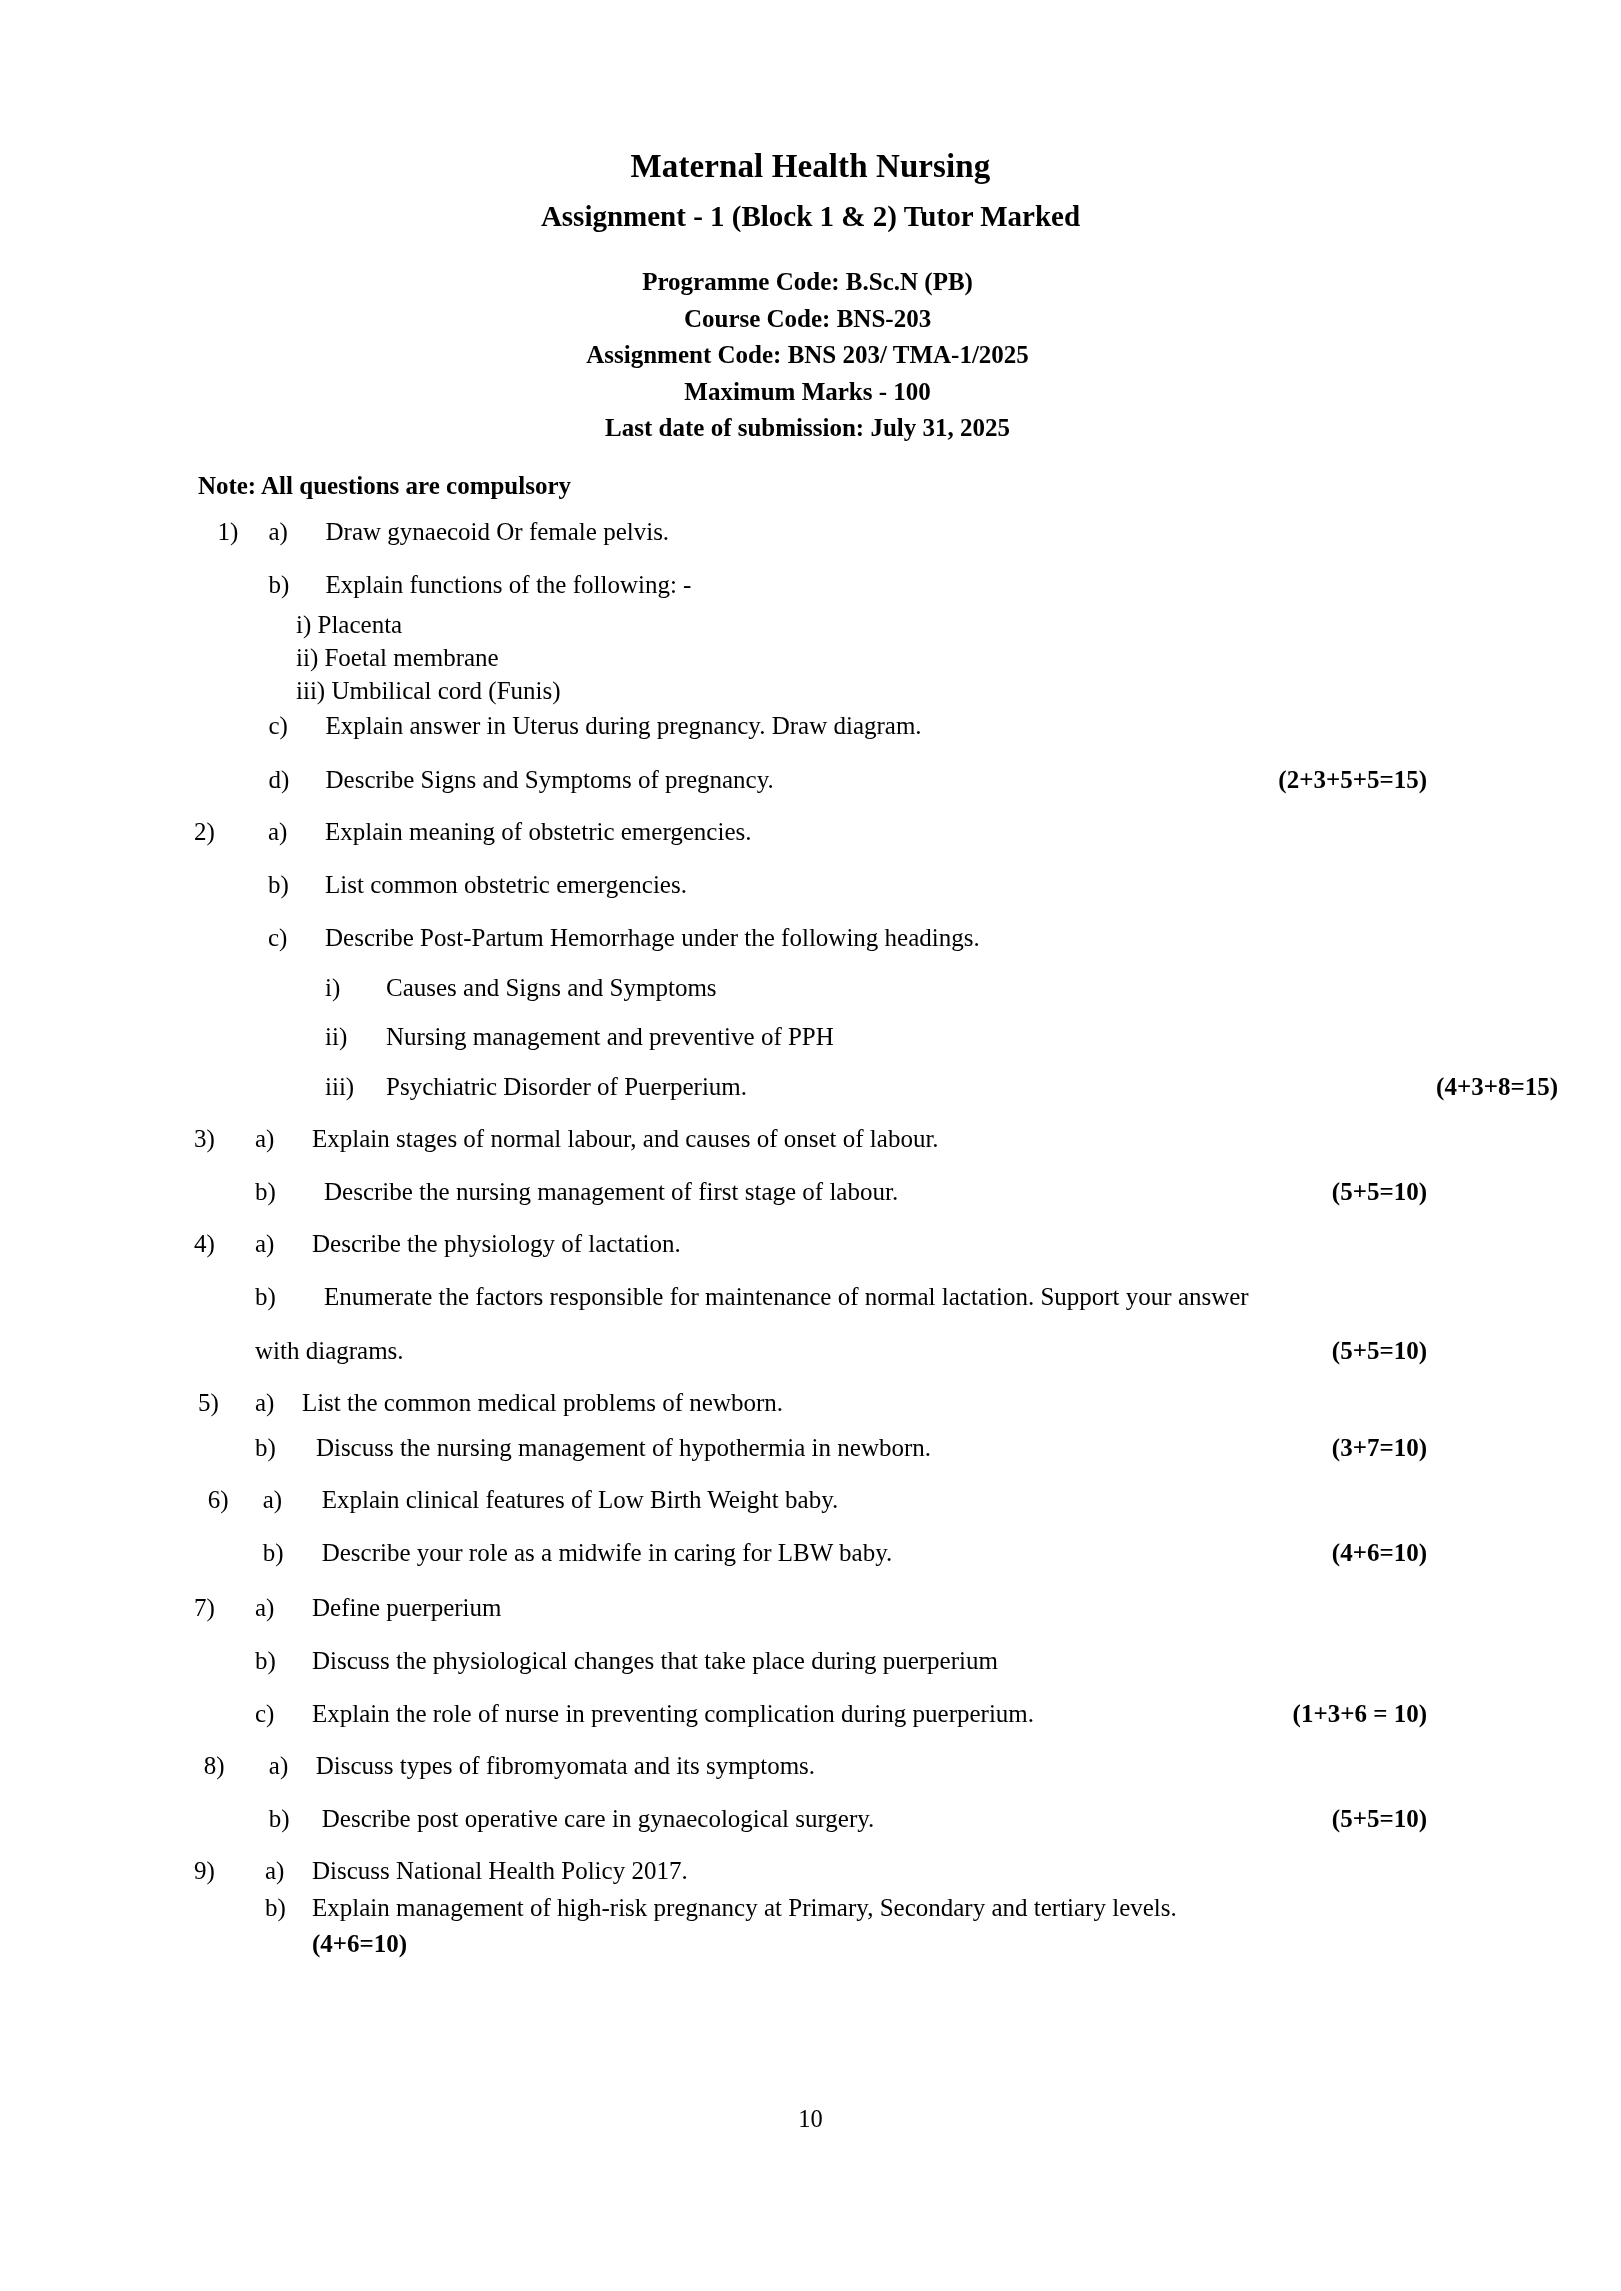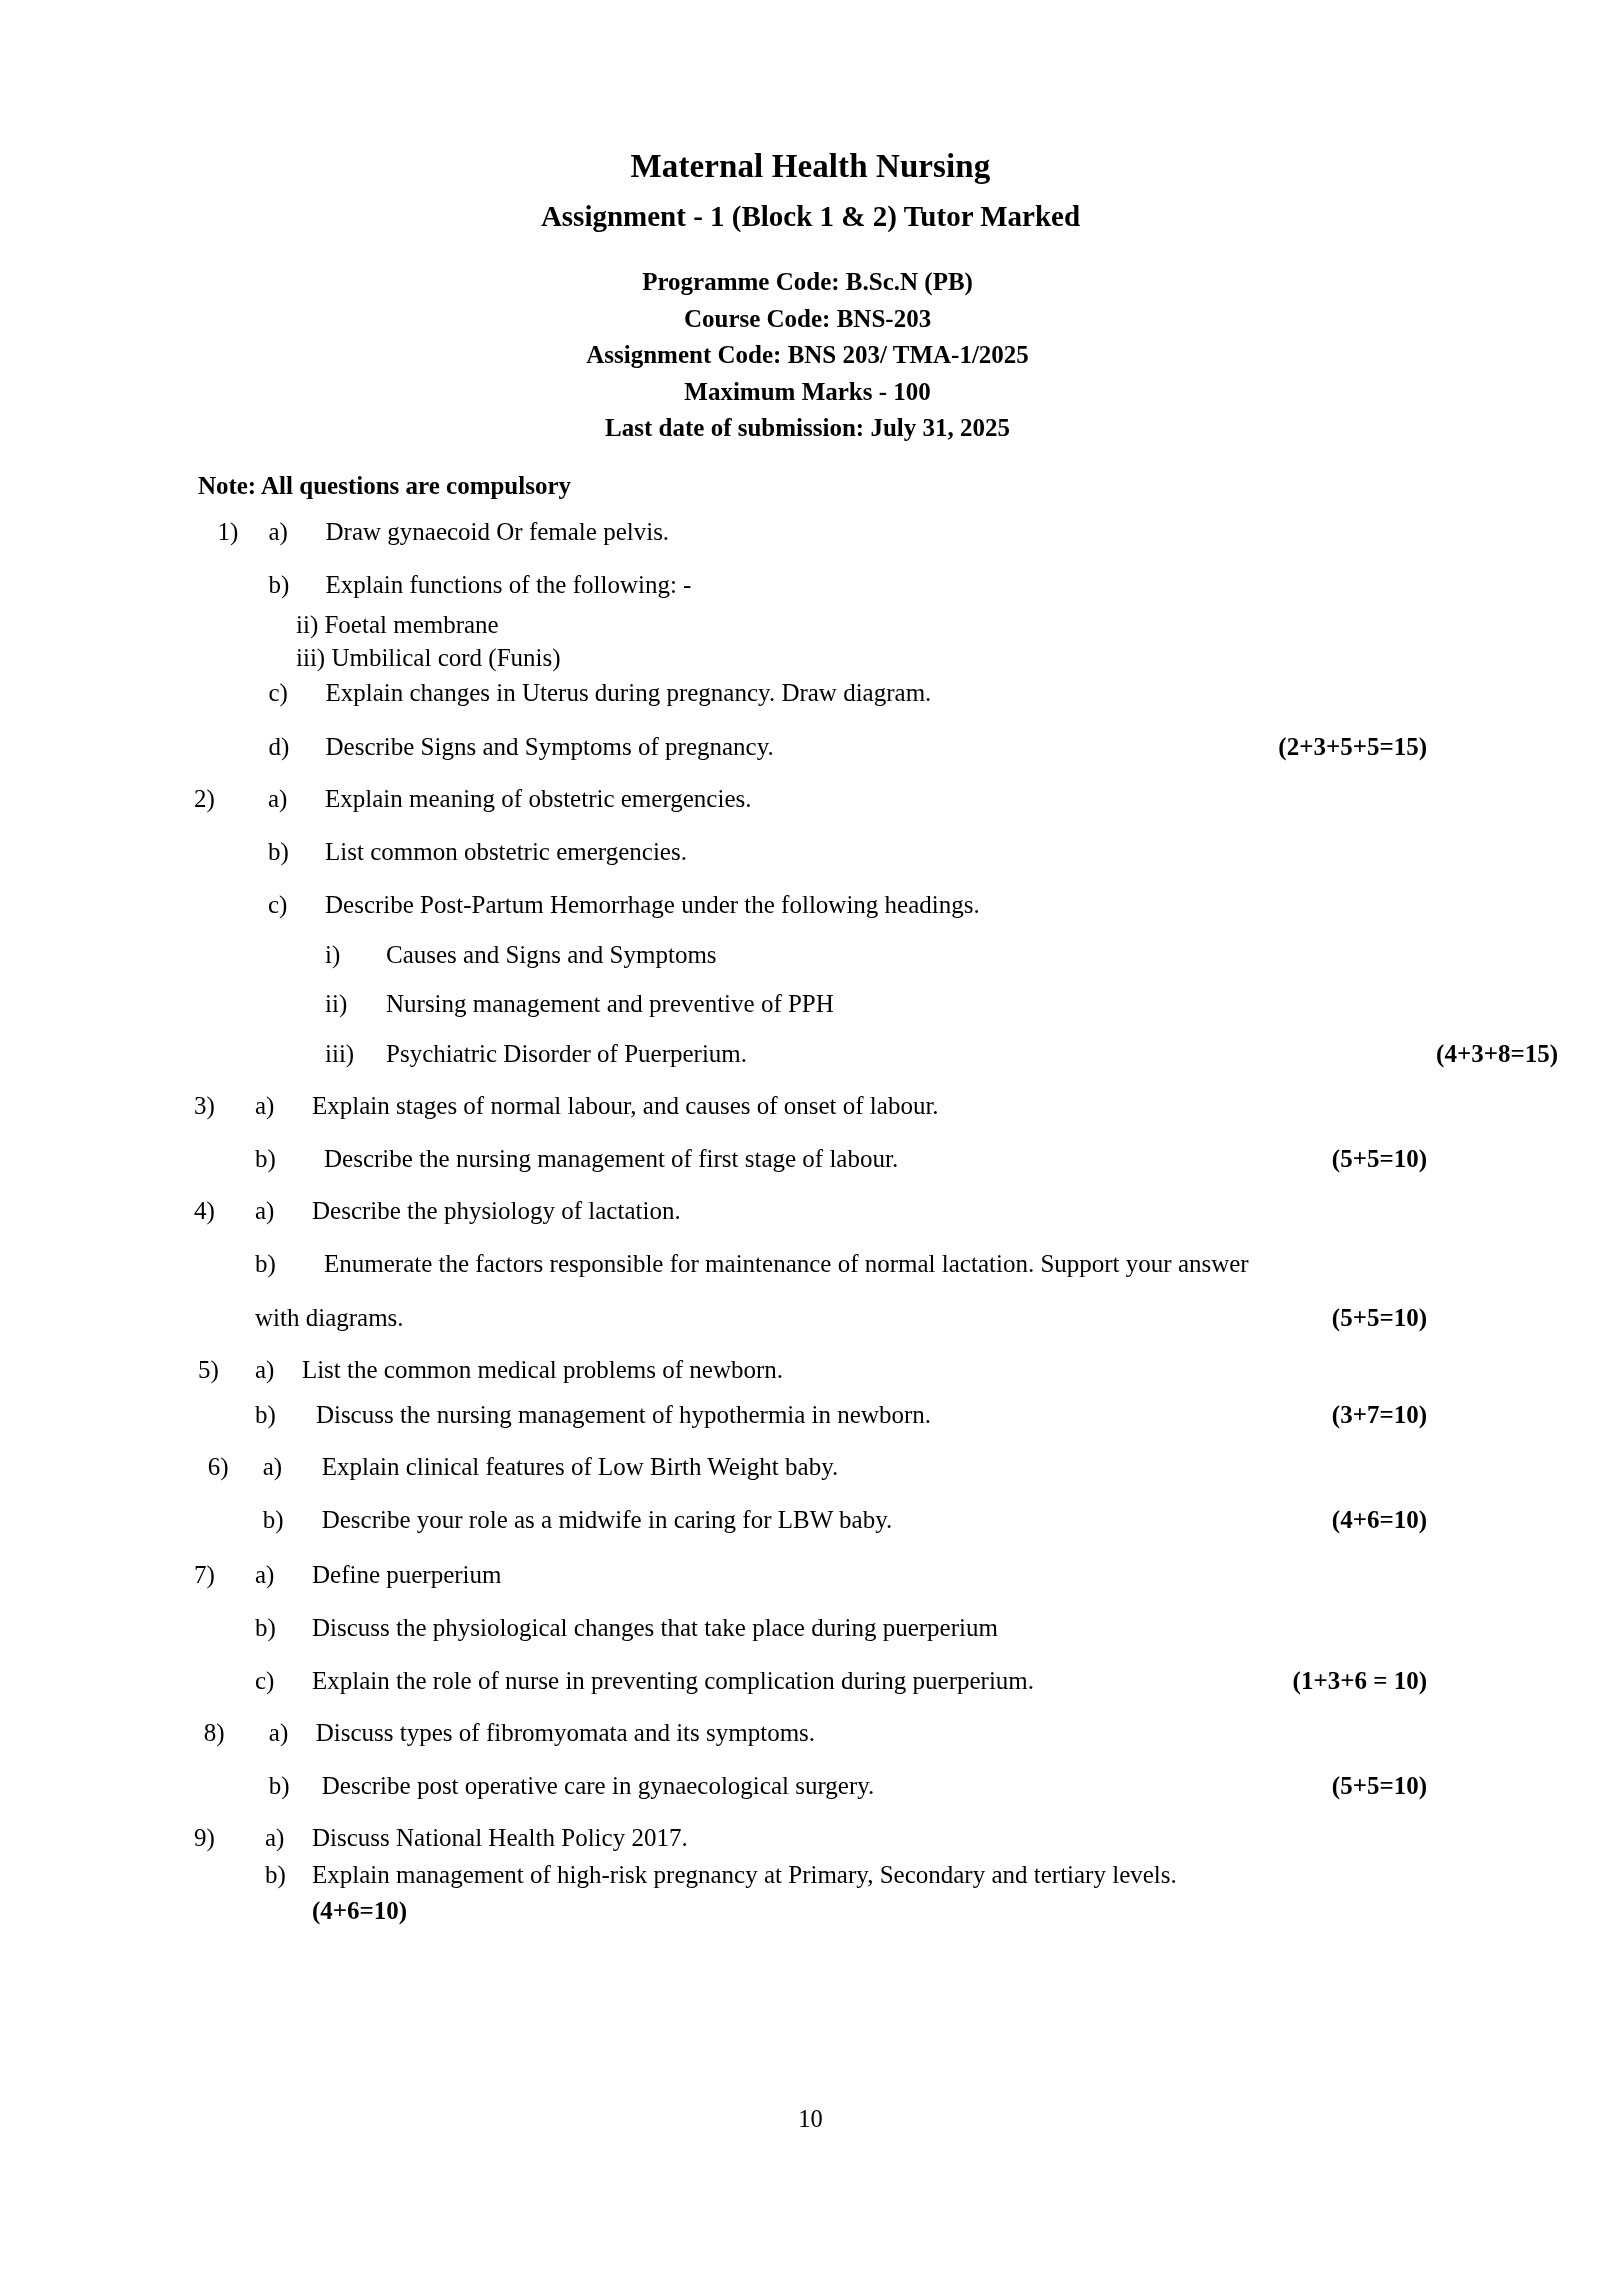--- a/index.html
+++ b/index.html
@@ -171,28 +171,29 @@
       </div>
 
       <div class="q-row sp-a">
         <span class="q-num" style="width:51px; padding-left:23.5px;"></span>
         <span class="q-alpha" style="width:57px;">b)</span>
         <span class="q-text">Explain functions of the following: -</span>
         <span class="q-marks"></span>
       </div>
 
       <div class="roman-list" style="padding-left:102px;">
+        <span class="roman-item">i) Placenta</span>
         <span class="roman-item">ii) Foetal membrane</span>
         <span class="roman-item">iii) Umbilical cord (Funis)</span>
       </div>
 
       <div class="q-row sp-tight">
         <span class="q-num" style="width:51px; padding-left:23.5px;"></span>
         <span class="q-alpha" style="width:57px;">c)</span>
-        <span class="q-text">Explain changes in Uterus during pregnancy. Draw diagram.</span>
+        <span class="q-text">Explain answer in Uterus during pregnancy. Draw diagram.</span>
         <span class="q-marks"></span>
       </div>
 
       <div class="q-row sp-a">
         <span class="q-num" style="width:51px; padding-left:23.5px;"></span>
         <span class="q-alpha" style="width:57px;">d)</span>
         <span class="q-text">Describe Signs and Symptoms of pregnancy.</span>
         <span class="q-marks">(2+3+5+5=15)</span>
       </div>
 

